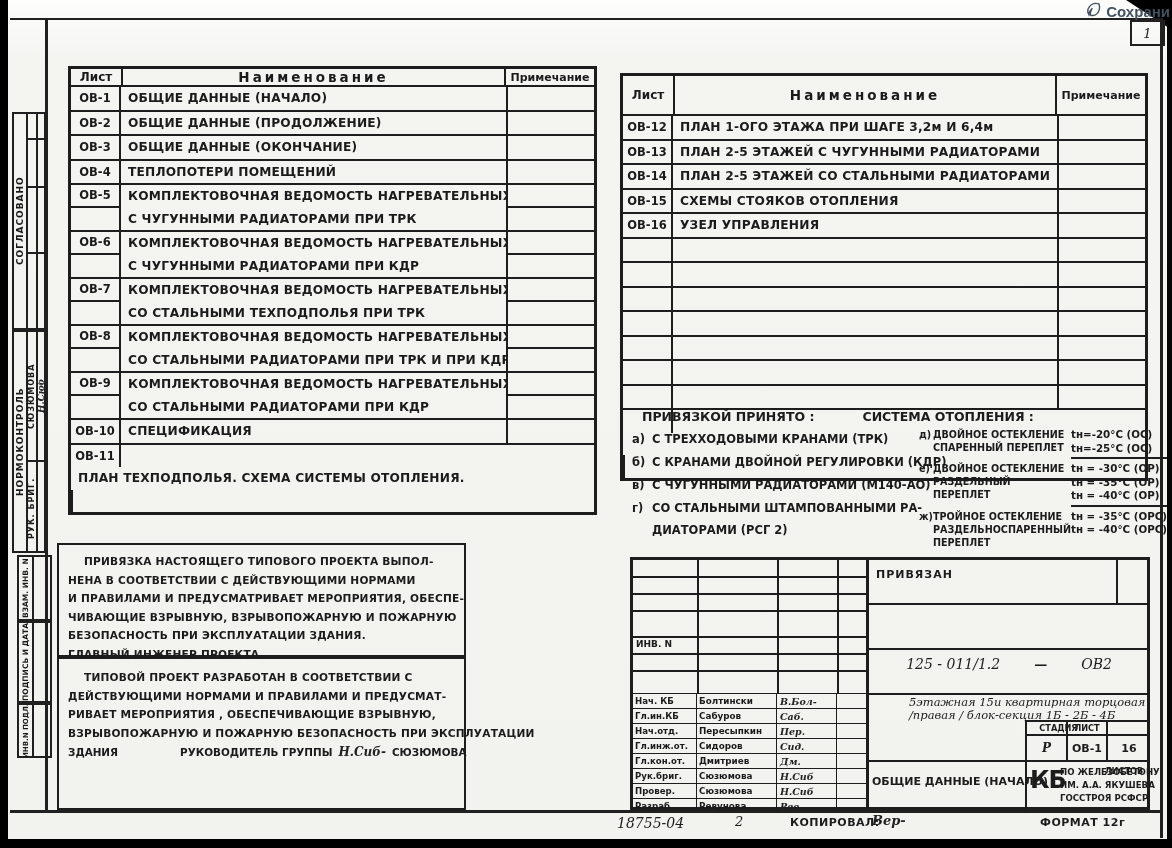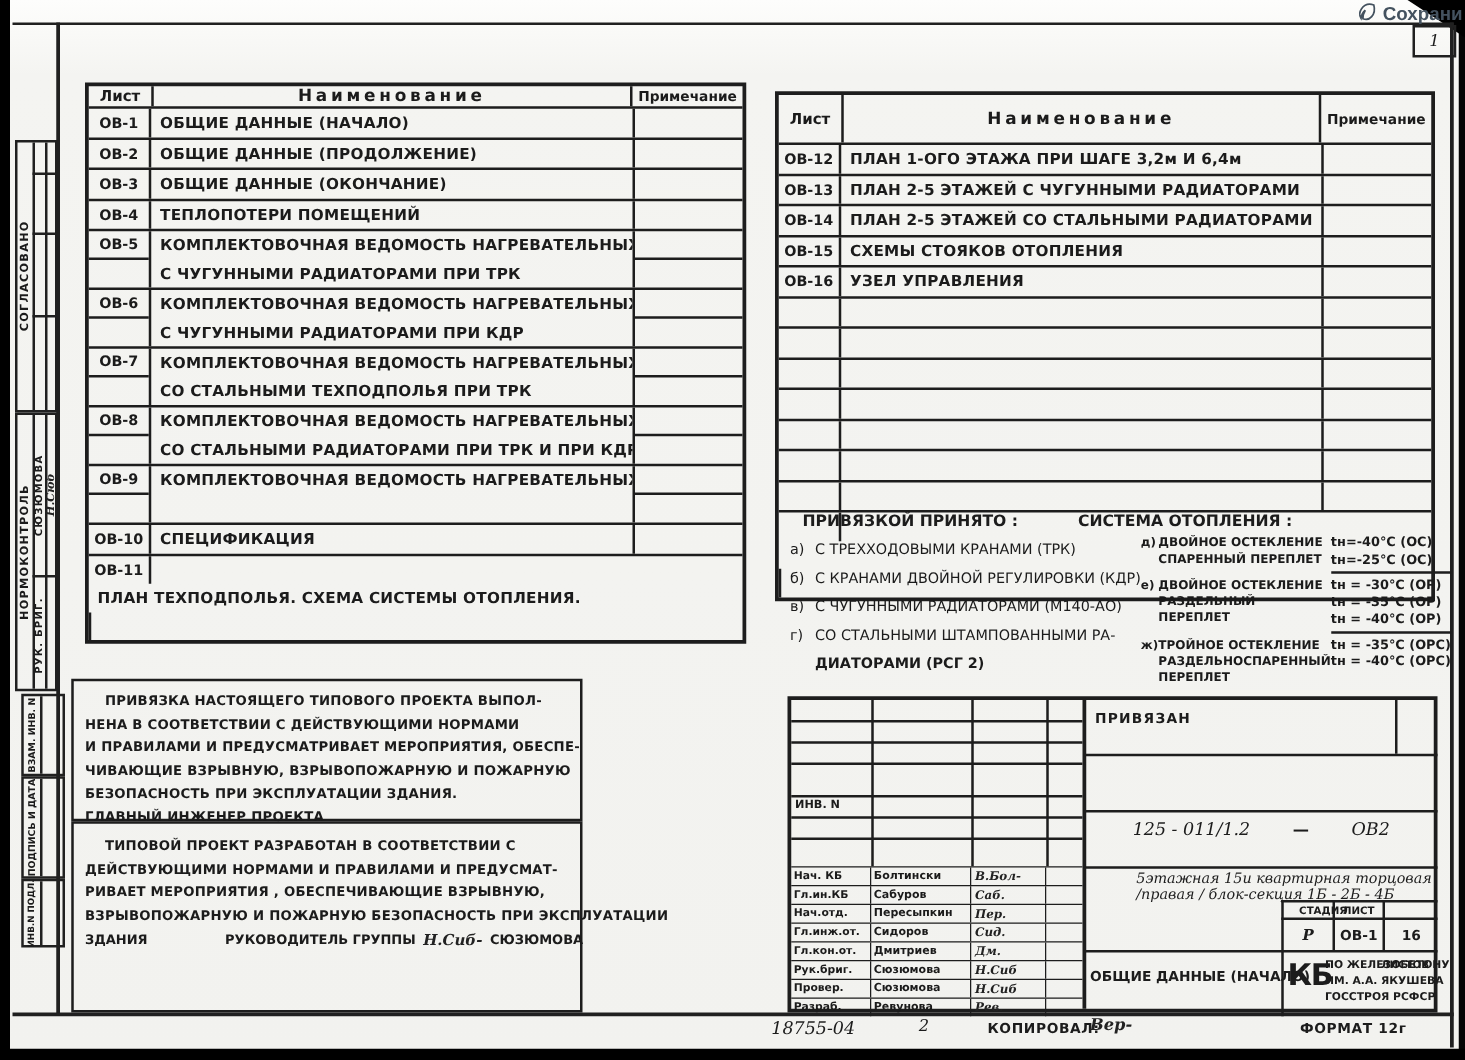--- a/index.html
+++ b/index.html
@@ -44,21 +44,21 @@
   .col-sheet{width:50px;border-right:2px solid #1d1d1d;box-sizing:border-box;}
   .col-name{flex:1;min-width:0;}
   .col-note{width:88px;border-left:2px solid #1d1d1d;box-sizing:border-box;}
   .subcell{height:22.5px;border-bottom:2px solid #1d1d1d;box-sizing:border-box;
       font-size:11.5px;font-weight:bold;display:flex;align-items:center;justify-content:center;}
   .col-sheet .subcell:last-child,.col-note .subcell:last-child{border-bottom:none;}
   .name-line{height:22.5px;line-height:22.5px;padding-left:7px;white-space:nowrap;overflow:hidden;
       font-size:12.2px;font-weight:bold;letter-spacing:.2px;box-sizing:border-box;}
 
   
-  .hl-item{font-size:11.5px;font-weight:normal;line-height:23px;white-space:nowrap;}
+  .hl-item{font-size:11.5px;font-weight:bold;line-height:23px;white-space:nowrap;}
   .hl-item .k{display:inline-block;width:20px;}
   .hl-cont{font-size:11.5px;font-weight:bold;line-height:21px;padding-left:20px;white-space:nowrap;}
   .bind-item{display:flex;margin-bottom:1px;}
   .bi-left{width:152px;font-size:9.6px;font-weight:bold;line-height:13px;}
   .bi-l1 .k{display:inline-block;width:14px;}
   .bi-l2{padding-left:14px;}
   .bi-temps{flex:1;font-size:10.3px;font-weight:bold;line-height:13.5px;white-space:nowrap;}
   .bi-temps.underline{border-bottom:2px solid #1d1d1d;padding-bottom:2px;margin-bottom:2px;}
 
   
@@ -250,20 +250,21 @@
             <div class="subcell"></div>
           </div>
         </div>
         <div class="entry">
           <div class="col-sheet">
             <div class="subcell">ОВ-9</div>
             <div class="subcell"></div>
           </div>
           <div class="col-name">
             <div class="name-line">КОМПЛЕКТОВОЧНАЯ ВЕДОМОСТЬ НАГРЕВАТЕЛЬНЫХ ПРИБОРОВ</div>
+            <div class="name-line">СО СТАЛЬНЫМИ РАДИАТОРАМИ  ПРИ  КДР</div>
           </div>
           <div class="col-note">
             <div class="subcell"></div>
             <div class="subcell"></div>
           </div>
         </div>
         <div class="entry">
           <div class="col-sheet">
             <div class="subcell">ОВ-10</div>
           </div>
@@ -468,21 +469,21 @@
     <div class="hl-cont">ДИАТОРАМИ  (РСГ 2)</div>
   </div>
 </div>
       <div style="flex:1;">
   <div class="bind-item">
     <div class="bi-left">
       <div class="bi-l1"><span class="k">д)</span><span>ДВОЙНОЕ ОСТЕКЛЕНИЕ</span></div>
       <div class="bi-l2">СПАРЕННЫЙ ПЕРЕПЛЕТ</div>
     </div>
     <div class="bi-temps underline">
-              <div class="temp-line">tн=-40°C (ОС)</div>
+              <div class="temp-line">tн=-20°C (ОС)</div>
               <div class="temp-line">tн=-25°C (ОС)</div>
             </div>
   </div>
 
   <div class="bind-item">
     <div class="bi-left">
       <div class="bi-l1"><span class="k">е)</span><span>ДВОЙНОЕ ОСТЕКЛЕНИЕ</span></div>
       <div class="bi-l2">РАЗДЕЛЬНЫЙ ПЕРЕПЛЕТ</div>
     </div>
     <div class="bi-temps underline">

